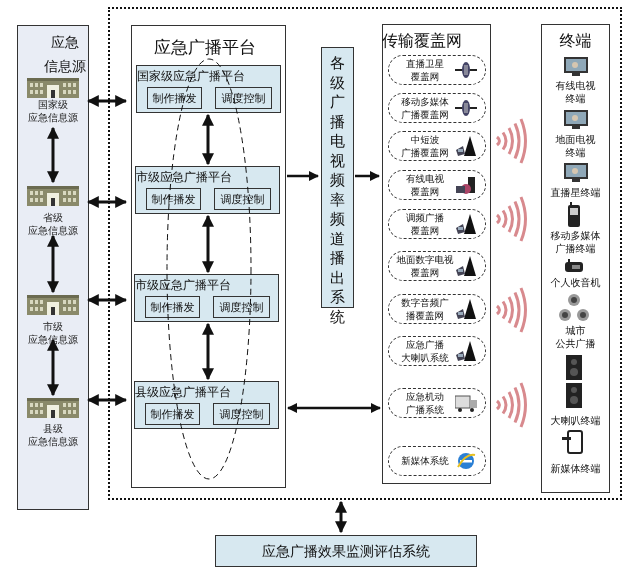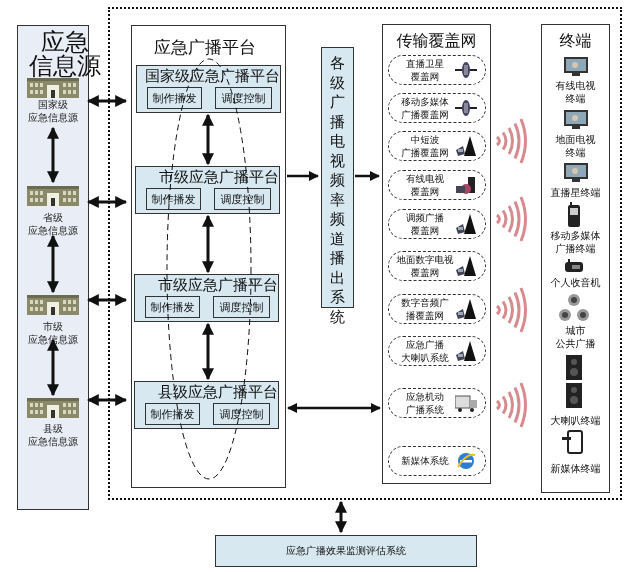--- a/index.html
+++ b/index.html
@@ -1,38 +1,38 @@
 <!DOCTYPE html>
 <html><head>
 <meta charset="utf-8">
 <style>
   html,body{margin:0;padding:0;background:#ffffff;}
   body{width:634px;height:572px;position:relative;overflow:hidden;font-family:"DejaVu Serif","Liberation Serif",serif;color:#111;}
   .abs{position:absolute;}
   .outer-dotted{left:108px;top:7px;width:514px;height:493px;border:2px dotted #111;box-sizing:border-box;}
   .sources-panel{left:17px;top:25px;width:72px;height:485px;background:#e9edf5;border:1px solid #333;box-sizing:border-box;}
-  .sources-title{left:17px;top:30px;width:96px;text-align:center;font-size:24px;line-height:24px;}
+  .sources-title{left:17px;top:30px;width:96px;text-align:center;font-size:14px;line-height:24px;}
   .building{width:52px;height:20px;}
   .src-label{width:72px;text-align:center;font-size:10px;line-height:13px;color:#222;font-family:"DejaVu Sans","Liberation Sans",sans-serif;}
   .platform-panel{left:131px;top:25px;width:155px;height:463px;background:#fff;border:1px solid #333;box-sizing:border-box;}
   .platform-title{left:131px;top:36px;width:148px;text-align:center;font-size:17px;}
   .plat-box{width:145px;height:48px;background:#d7e8f0;border:1px solid #333;box-sizing:border-box;}
-  .plat-box-title{position:absolute;left:0;right:0;top:1px;text-align:right;font-size:15px;line-height:18px;white-space:nowrap;}
+  .plat-box-title{position:absolute;left:0;right:0;top:1px;text-align:left;font-size:12px;line-height:18px;white-space:nowrap;}
   .sub-btn{position:absolute;top:21px;height:22px;background:#d7e8f0;border:1px solid #333;box-sizing:border-box;font-size:11px;line-height:20px;text-align:center;font-family:Liberation Sans, sans-serif;}
   .channel-box{left:321px;top:47px;width:33px;height:261px;background:#d7e8f0;border:1px solid #333;box-sizing:border-box;}
   .channel-text{position:absolute;left:0;right:0;top:6px;text-align:center;font-size:15px;line-height:19.5px;}
   .network-panel{left:382px;top:24px;width:109px;height:460px;background:#fff;border:1px solid #333;box-sizing:border-box;}
-  .network-title{left:382px;top:31px;width:109px;text-align:center;font-size:16px;}
+  .network-title{left:382px;top:31px;width:109px;text-align:left;font-size:16px;}
   .net-item{width:98px;height:30px;border:1.5px dashed #333;border-radius:16px;box-sizing:border-box;}
   .net-label{position:absolute;left:6px;top:1px;width:60px;font-size:9.5px;line-height:13px;text-align:center;font-family:"DejaVu Sans","Liberation Sans",sans-serif;}
   .net-icon{position:absolute;right:8px;top:4px;width:22px;height:20px;}
   .terminal-panel{left:541px;top:24px;width:69px;height:469px;background:#fff;border:1px solid #333;box-sizing:border-box;}
   .terminal-title{left:541px;top:31px;width:69px;text-align:center;font-size:16px;}
   .term-label{width:69px;text-align:center;font-size:10px;line-height:13px;font-family:"DejaVu Sans","Liberation Sans",sans-serif;}
-  .monitor-box{left:215px;top:535px;width:262px;height:32px;background:#d7e8f0;border:1px solid #333;box-sizing:border-box;text-align:center;font-size:10px;line-height:30px;}
+  .monitor-box{left:215px;top:535px;width:262px;height:32px;background:#d7e8f0;border:1px solid #333;box-sizing:border-box;text-align:center;font-size:14px;line-height:30px;}
   svg.overlay{position:absolute;left:0;top:0;}
 </style>
 </head>
 <body>
 
 <div class="abs outer-dotted"></div>
 
 <div class="abs sources-panel"></div>
 <div class="abs sources-title">
   <div>应急</div>

